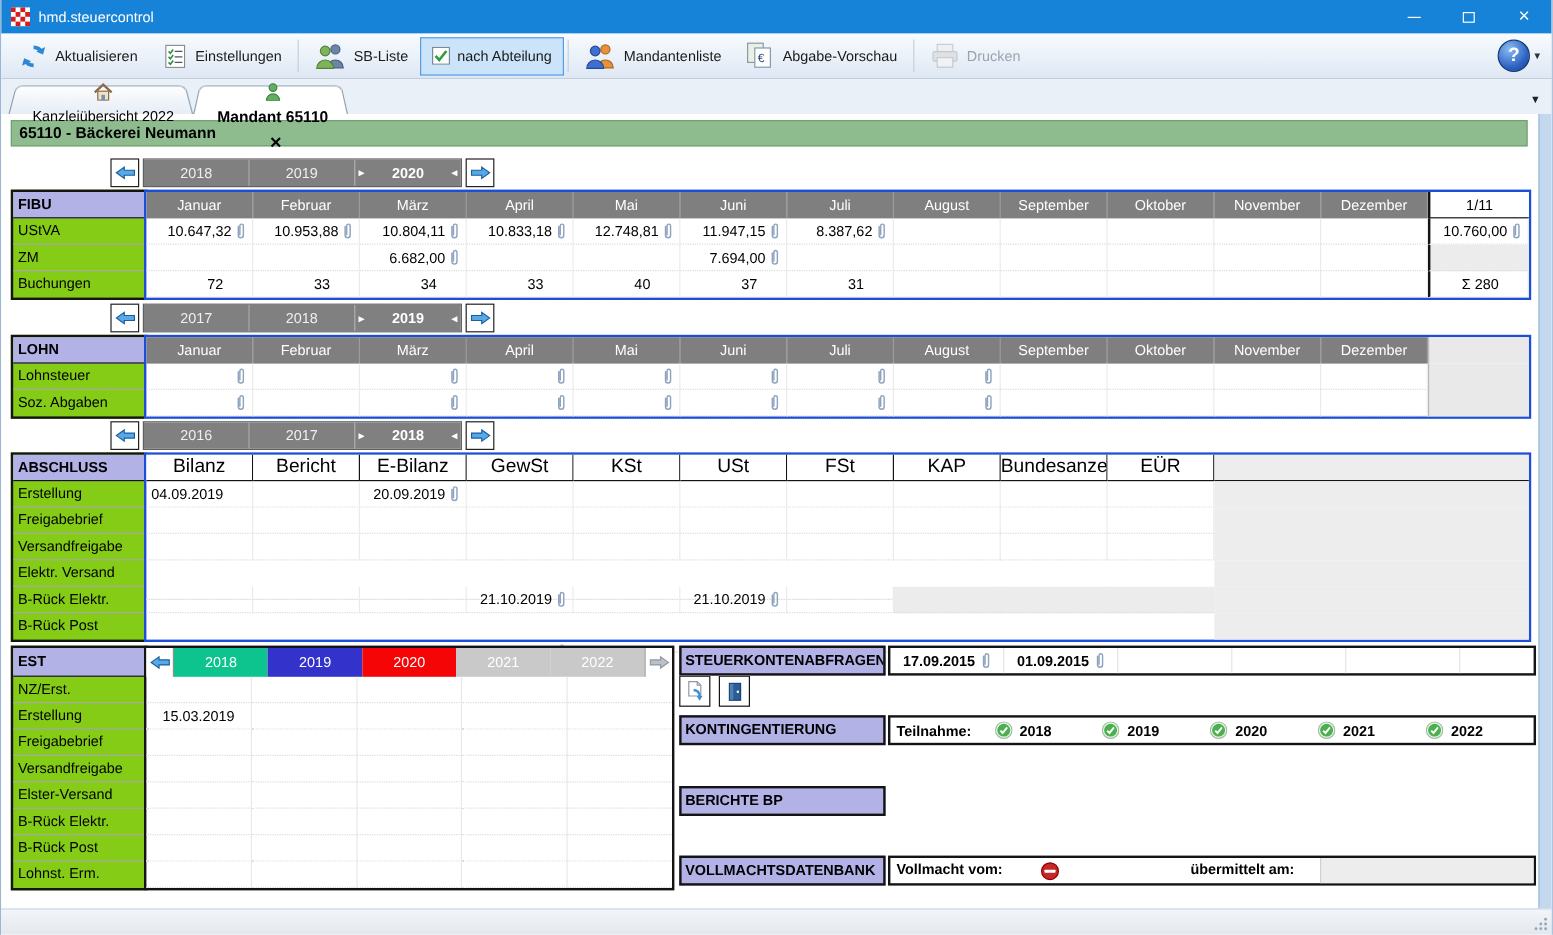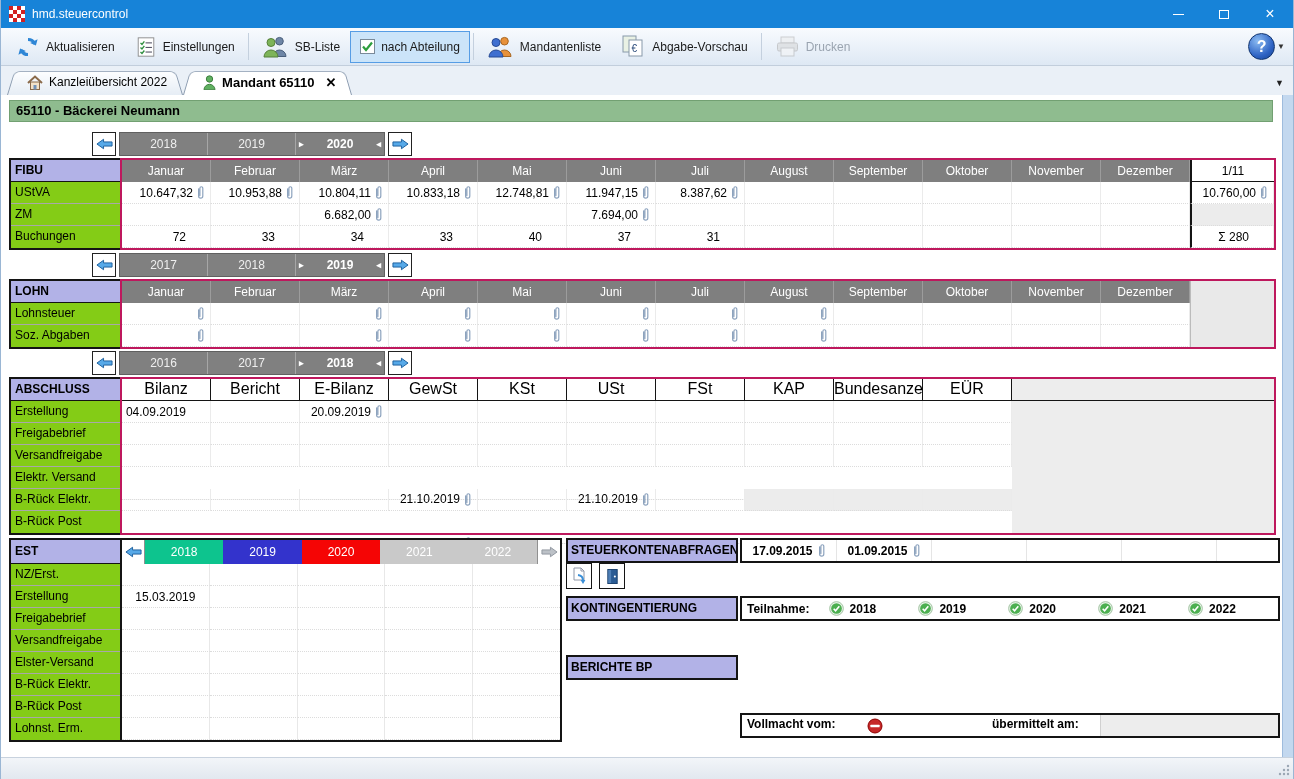--- a/index.html
+++ b/index.html
@@ -33,21 +33,21 @@
 .help-btn { width:27px; height:27px; border-radius:50%;
             background:radial-gradient(circle at 35% 28%, #8CBCF2, #2E63C4 62%, #15408E);
             border:1px solid #12356F; color:#fff; font-weight:bold; font-size:16px;
             display:flex; align-items:center; justify-content:center; }
 .help-caret { font-size:8px; color:#333; }
 
 
 .tabbar { position:absolute; top:66px; left:0; width:100%; height:29px; background:#EAF0F7;
           display:flex; align-items:flex-end; padding-left:6px; }
 .tab { position:relative; height:26px; display:flex; align-items:center; gap:6px;
-       padding:0 16px 0 20px; font-size:12px; z-index:1; }
+       padding:0 16px 0 20px; font-size:12px; z-index:1;flex-direction:column; }
 .tab::before { content:""; position:absolute; inset:0; z-index:-1;
        border:1px solid #8C9CB0; border-bottom:none; border-radius:6px 6px 0 0;
        transform:perspective(8px) rotateX(1.6deg); transform-origin:bottom;
        background:linear-gradient(#FDFEFF,#E6EDF5); }
 .tab.active { font-weight:bold; font-size:13px; }
 .tab.active::before { background:#FFFFFF; }
 .tab .ticon { line-height:0; }
 .tab-close { font-weight:bold; font-size:13px; margin-left:5px; cursor:default; }
 .tab-dropdown { position:absolute; right:9px; bottom:7px; font-size:9px; color:#222; }
 
@@ -70,21 +70,21 @@
 .year-cell .mark { font-size:9px; color:#fff; }
 
 
 .label-box { position:absolute; left:8px; width:114px; background:#84cc16; border:2px solid #141414; }
 .lb-head { height:22px; background:#B2B2E7; font-weight:bold; font-size:12px; line-height:20px;
            padding-left:4px; border-bottom:1px solid #141414; }
 .lb-row { height:22px; font-size:12px; line-height:20px; padding-left:4px; border-bottom:1px solid #A8A8A8;
           white-space:nowrap; overflow:hidden; }
 .lb-row:last-child { border-bottom:none; }
 
-.data-box { position:absolute; left:119px; background:#fff; border:2px solid #be185d; }
+.data-box { position:absolute; left:119px; background:#fff; border:2px solid #1d4ed8; }
 .mh-row { display:flex; height:22px; }
 .mh-cell { width:89px; background:#7F7F7F; color:#fff; font-size:12px; line-height:22px;
            text-align:center; border-right:1px solid #9C9C9C; }
 .mh-extra { width:84px; background:#fff; color:#000; border-left:2px solid #141414;
             border-bottom:1px solid #141414; border-right:none; }
 .mh-filler { width:84px; background:#E9E9E9; border-left:1px solid #BBB; border-right:none; }
 .ah-cell { width:89px; background:#fff; color:#000; font-size:16px; line-height:20px; text-align:center;
            border-right:1px solid #141414; border-bottom:1px solid #141414; white-space:nowrap; overflow:hidden; }
 .ah-filler { width:262px; background:#EDEDED; border-right:none; }
 .d-row { display:flex; height:22px; }
@@ -846,20 +846,21 @@
       <div class="rp-year">
         <span class="clip"><svg width="15" height="15" viewBox="0 0 16 16">
             <circle cx="8" cy="8" r="7.3" fill="#EAF4EA" stroke="#9BBF9B"></circle>
             <circle cx="8" cy="8" r="5.7" fill="#4CAF50"></circle>
             <path d="M5 8.3 l2 2.2 L11 5.5" fill="none" stroke="#fff" stroke-width="1.7"></path>
           </svg></span>
         <div>2022</div>
       </div>
     </div>
     <div class="rp-label" style="top: 560px;">BERICHTE BP</div>
+    <div class="rp-label" style="top: 618px;">VOLLMACHTSDATENBANK</div>
     <div class="rp-box" style="top: 618px; display: block; position: absolute;">
       <div class="vm-label1">Vollmacht vom:</div>
       <div class="vm-icon"><svg width="16" height="16" viewBox="0 0 16 16">
           <circle cx="8" cy="8" r="7" fill="#C62828" stroke="#8E0000"></circle>
           <rect x="3.4" y="6.7" width="9.2" height="2.6" rx="0.6" fill="#fff"></rect>
         </svg></div>
       <div class="vm-label2">übermittelt am:</div>
       <div class="vm-field"></div>
     </div>
   </div>

